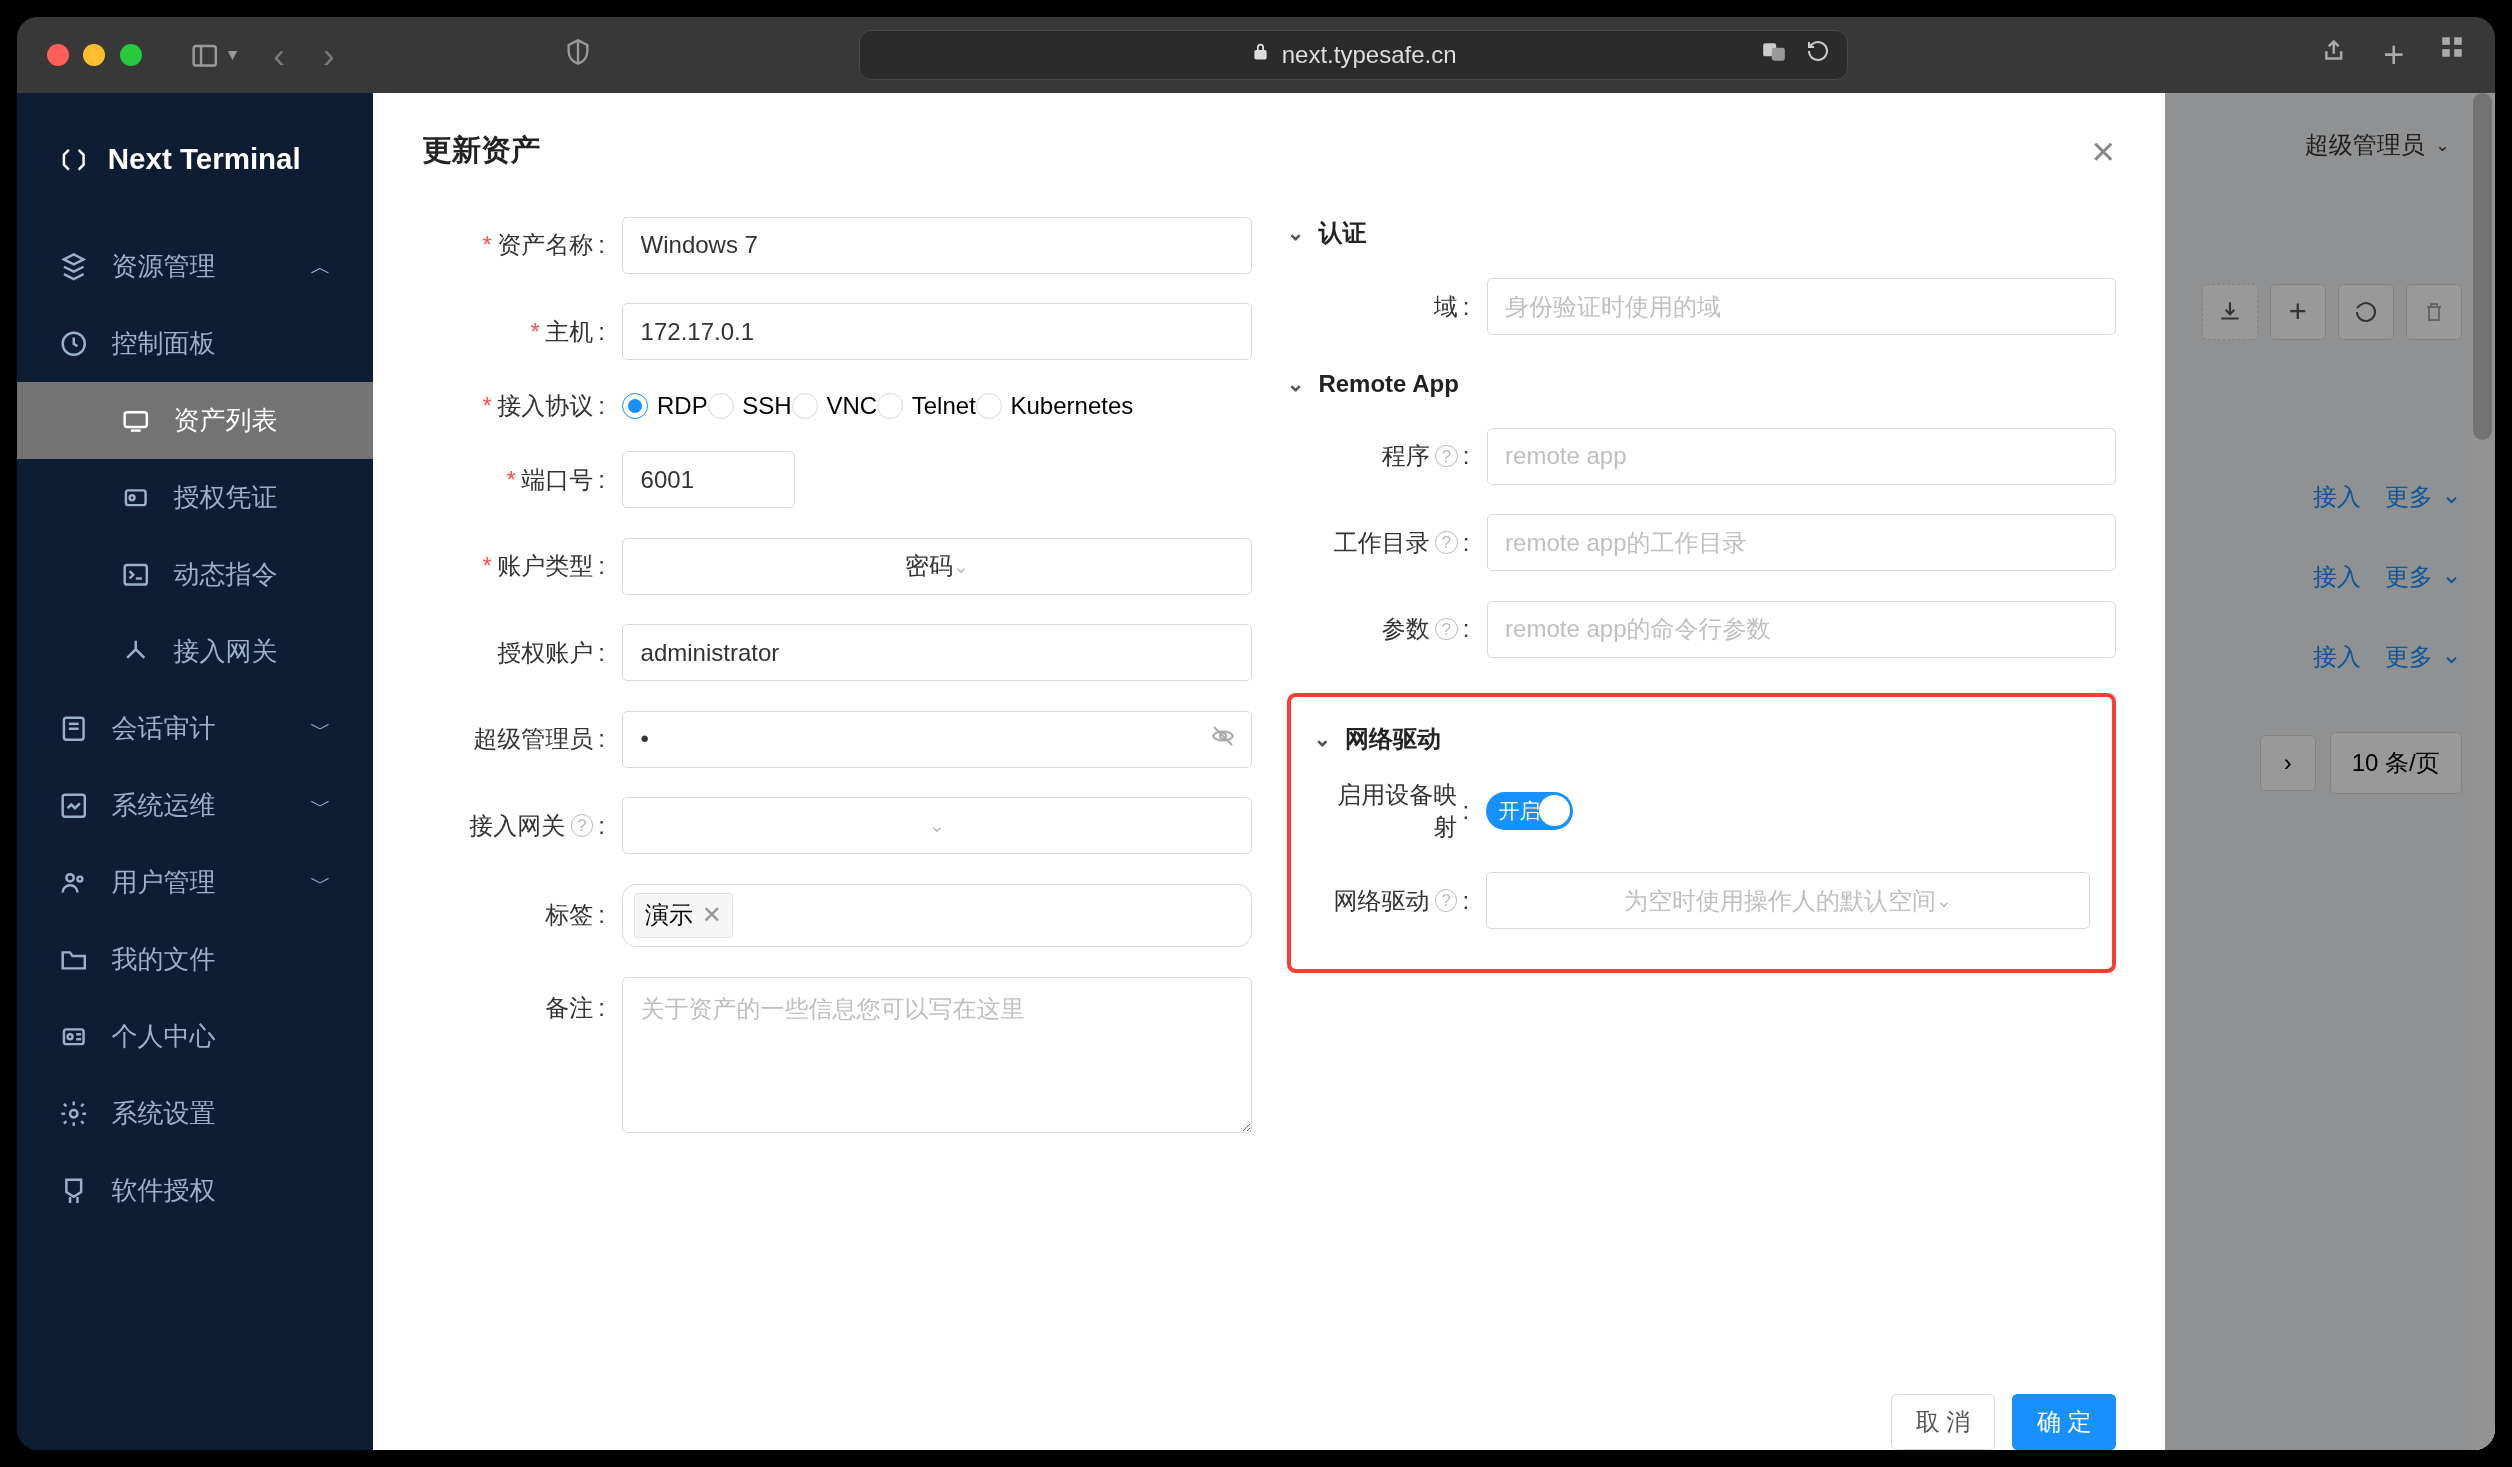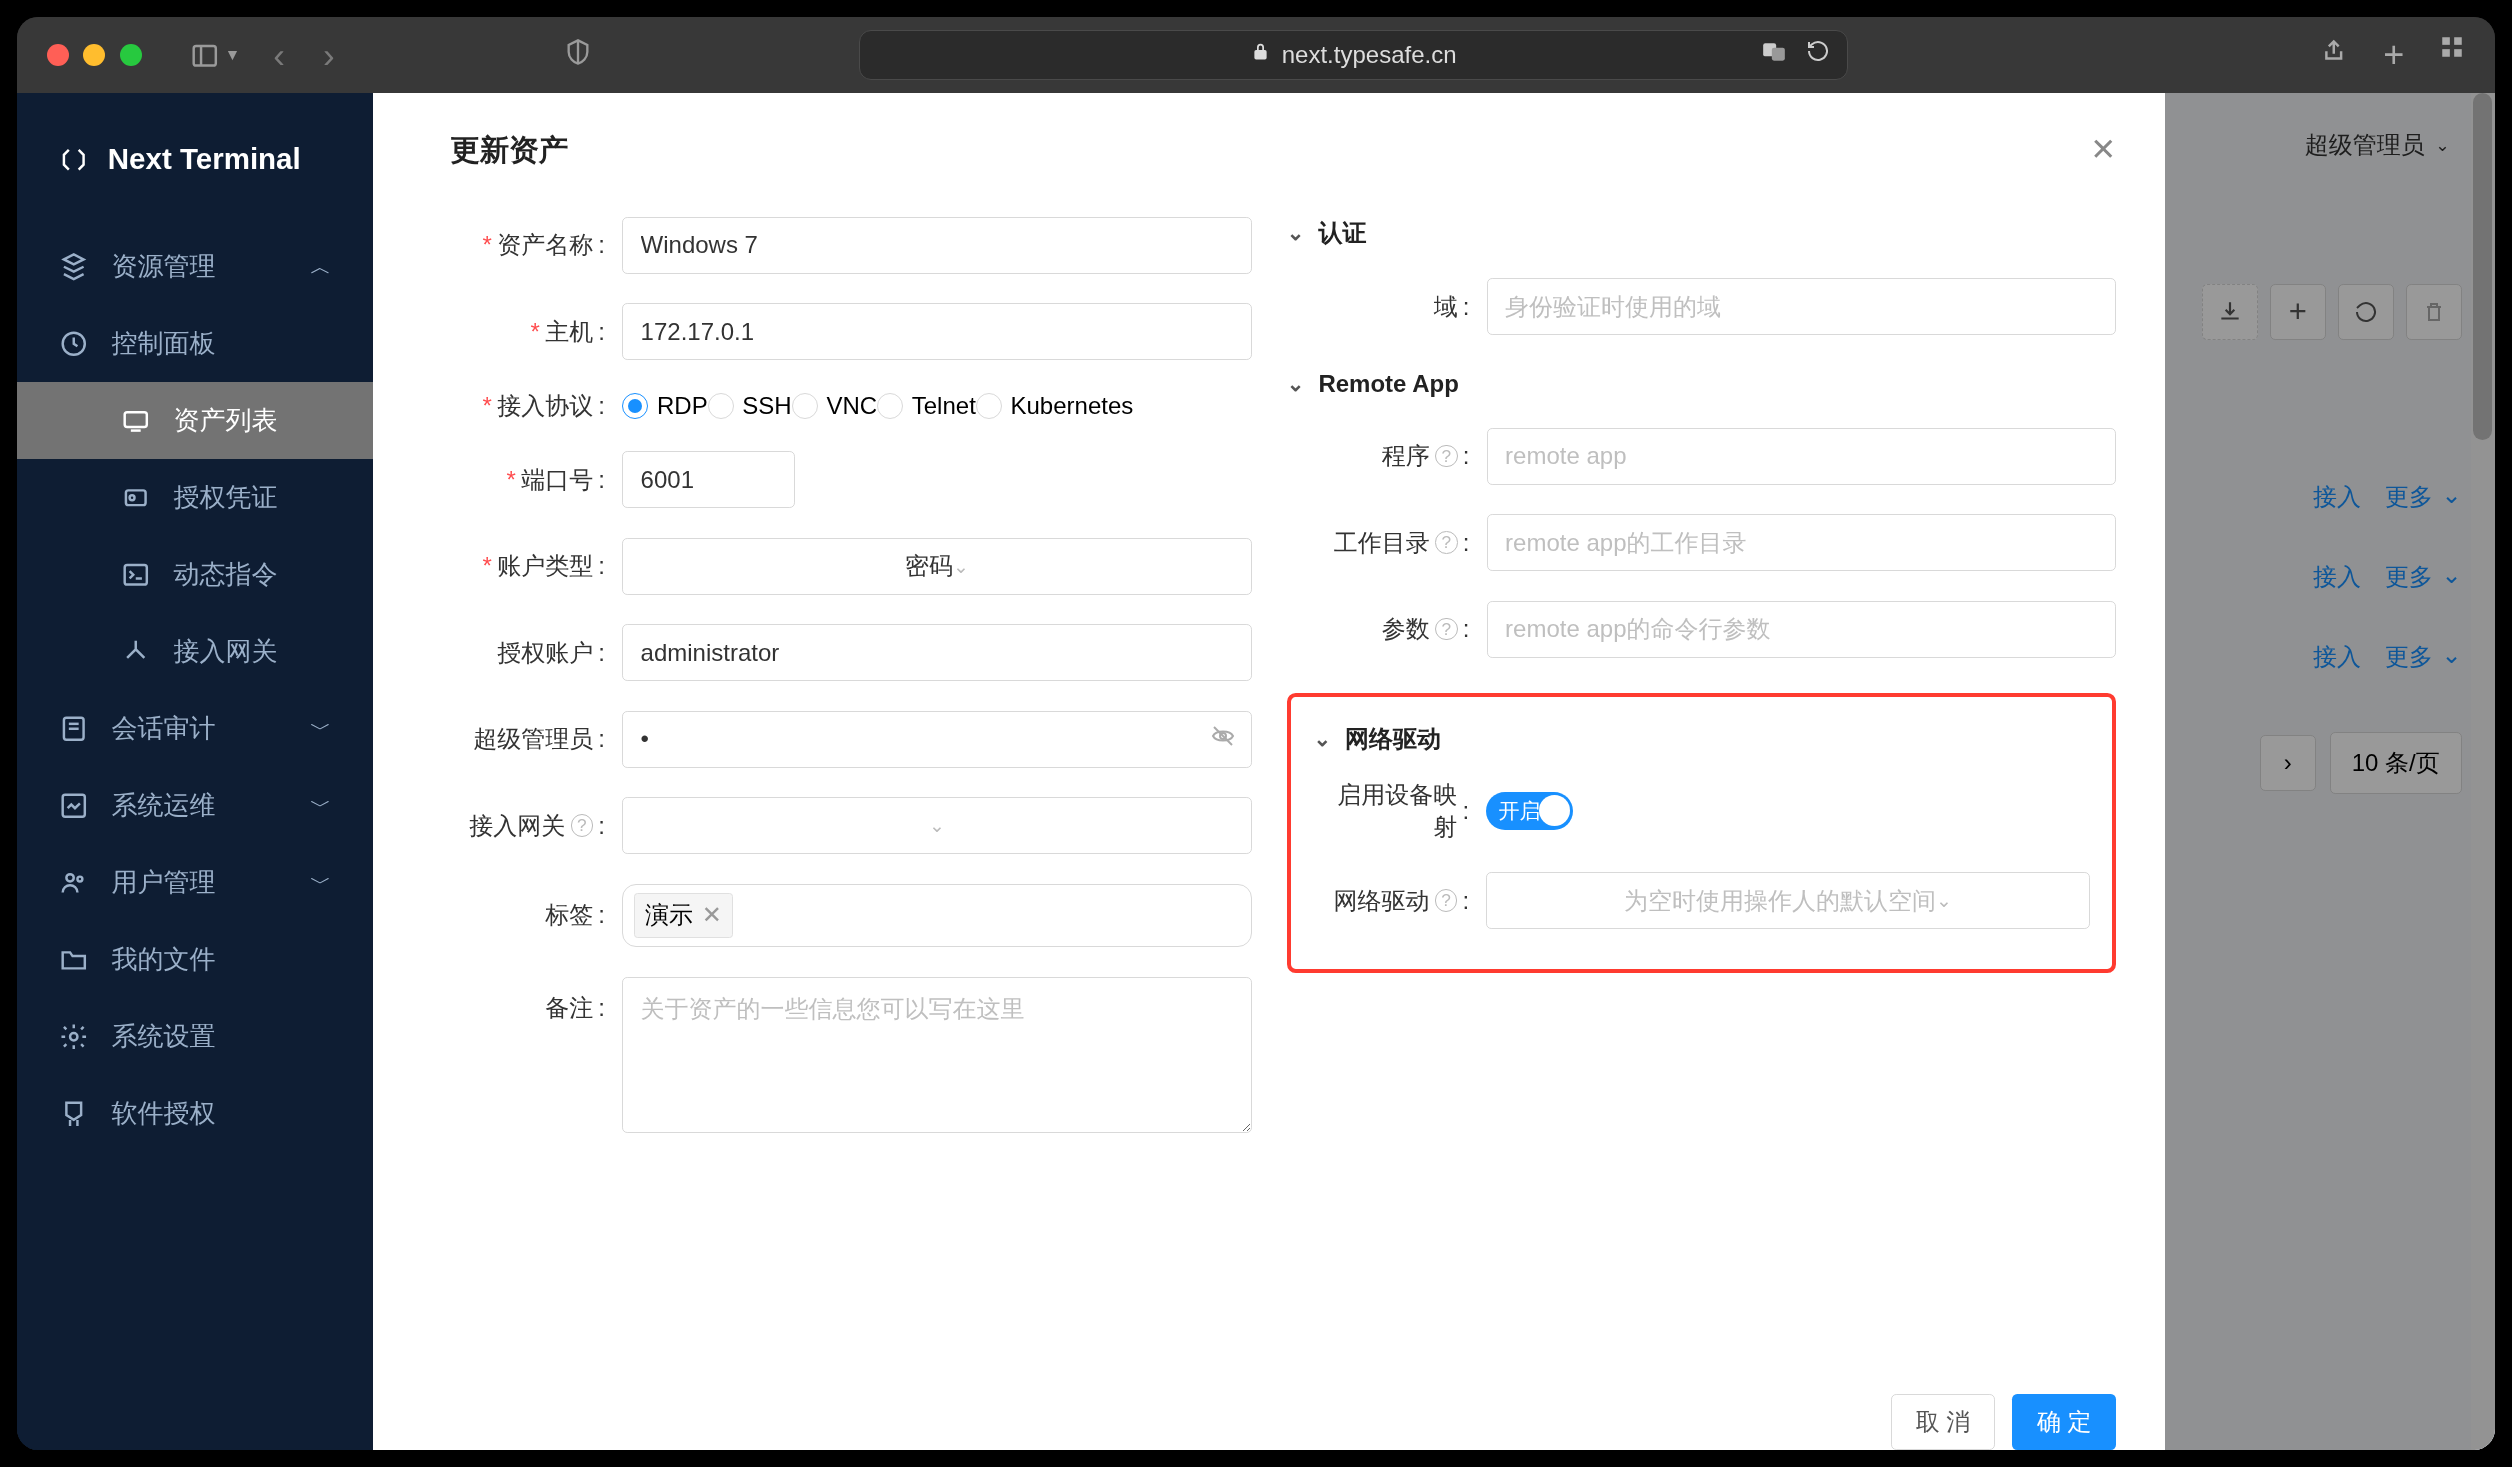--- a/index.html
+++ b/index.html
@@ -151,23 +151,22 @@
   width: 1792px;
   bottom: 0;
   background: #fff;
   z-index: 10;
   display: flex;
   flex-direction: column;
 }
 .modal-header {
   display: flex;
   justify-content: space-between;
-  align-items: flex-start;
+  align-items: flex-end;
   padding: 38px 49px 28px;
-  margin-left: 28px;
 }
 .modal-title { font-size: 29.5px; font-weight: 600; color: #222; }
 .modal-close { color: #888; cursor: pointer; font-size: 31px; }
 .modal-body {
   flex: 1;
   overflow: auto;
   padding: 17.3px 49px 17.3px 49px;
   display: flex;
   gap: 35px;
 }
@@ -417,20 +416,29 @@
             <circle cx="17" cy="9" r="2"></circle>
           </svg>
         <span>用户管理</span>
         <span class="expand">﹀</span>
       </div>
       <div class="nav-item">
         <svg viewBox="0 0 24 24" fill="none" stroke="currentColor" stroke-width="2">
             <path d="M3 6 H9 L11 9 H21 V19 H3 Z"></path>
           </svg>
         <span>我的文件</span>
+      </div>
+      <div class="nav-item">
+        <svg viewBox="0 0 24 24" fill="none" stroke="currentColor" stroke-width="2">
+            <rect x="4" y="6" width="16" height="12" rx="2"></rect>
+            <circle cx="9" cy="12" r="2"></circle>
+            <line x1="14" y1="10" x2="18" y2="10"></line>
+            <line x1="14" y1="14" x2="18" y2="14"></line>
+          </svg>
+        <span>个人中心</span>
       </div>
       <div class="nav-item">
         <svg viewBox="0 0 24 24" fill="none" stroke="currentColor" stroke-width="2">
             <circle cx="12" cy="12" r="3"></circle>
             <path d="M12 2 V5 M12 19 V22 M5 12 H2 M22 12 H19 M6 6 L4 4 M18 18 L20 20 M18 6 L20 4 M6 18 L4 20"></path>
           </svg>
         <span>系统设置</span>
       </div>
       <div class="nav-item">
         <svg viewBox="0 0 24 24" fill="none" stroke="currentColor" stroke-width="2">

